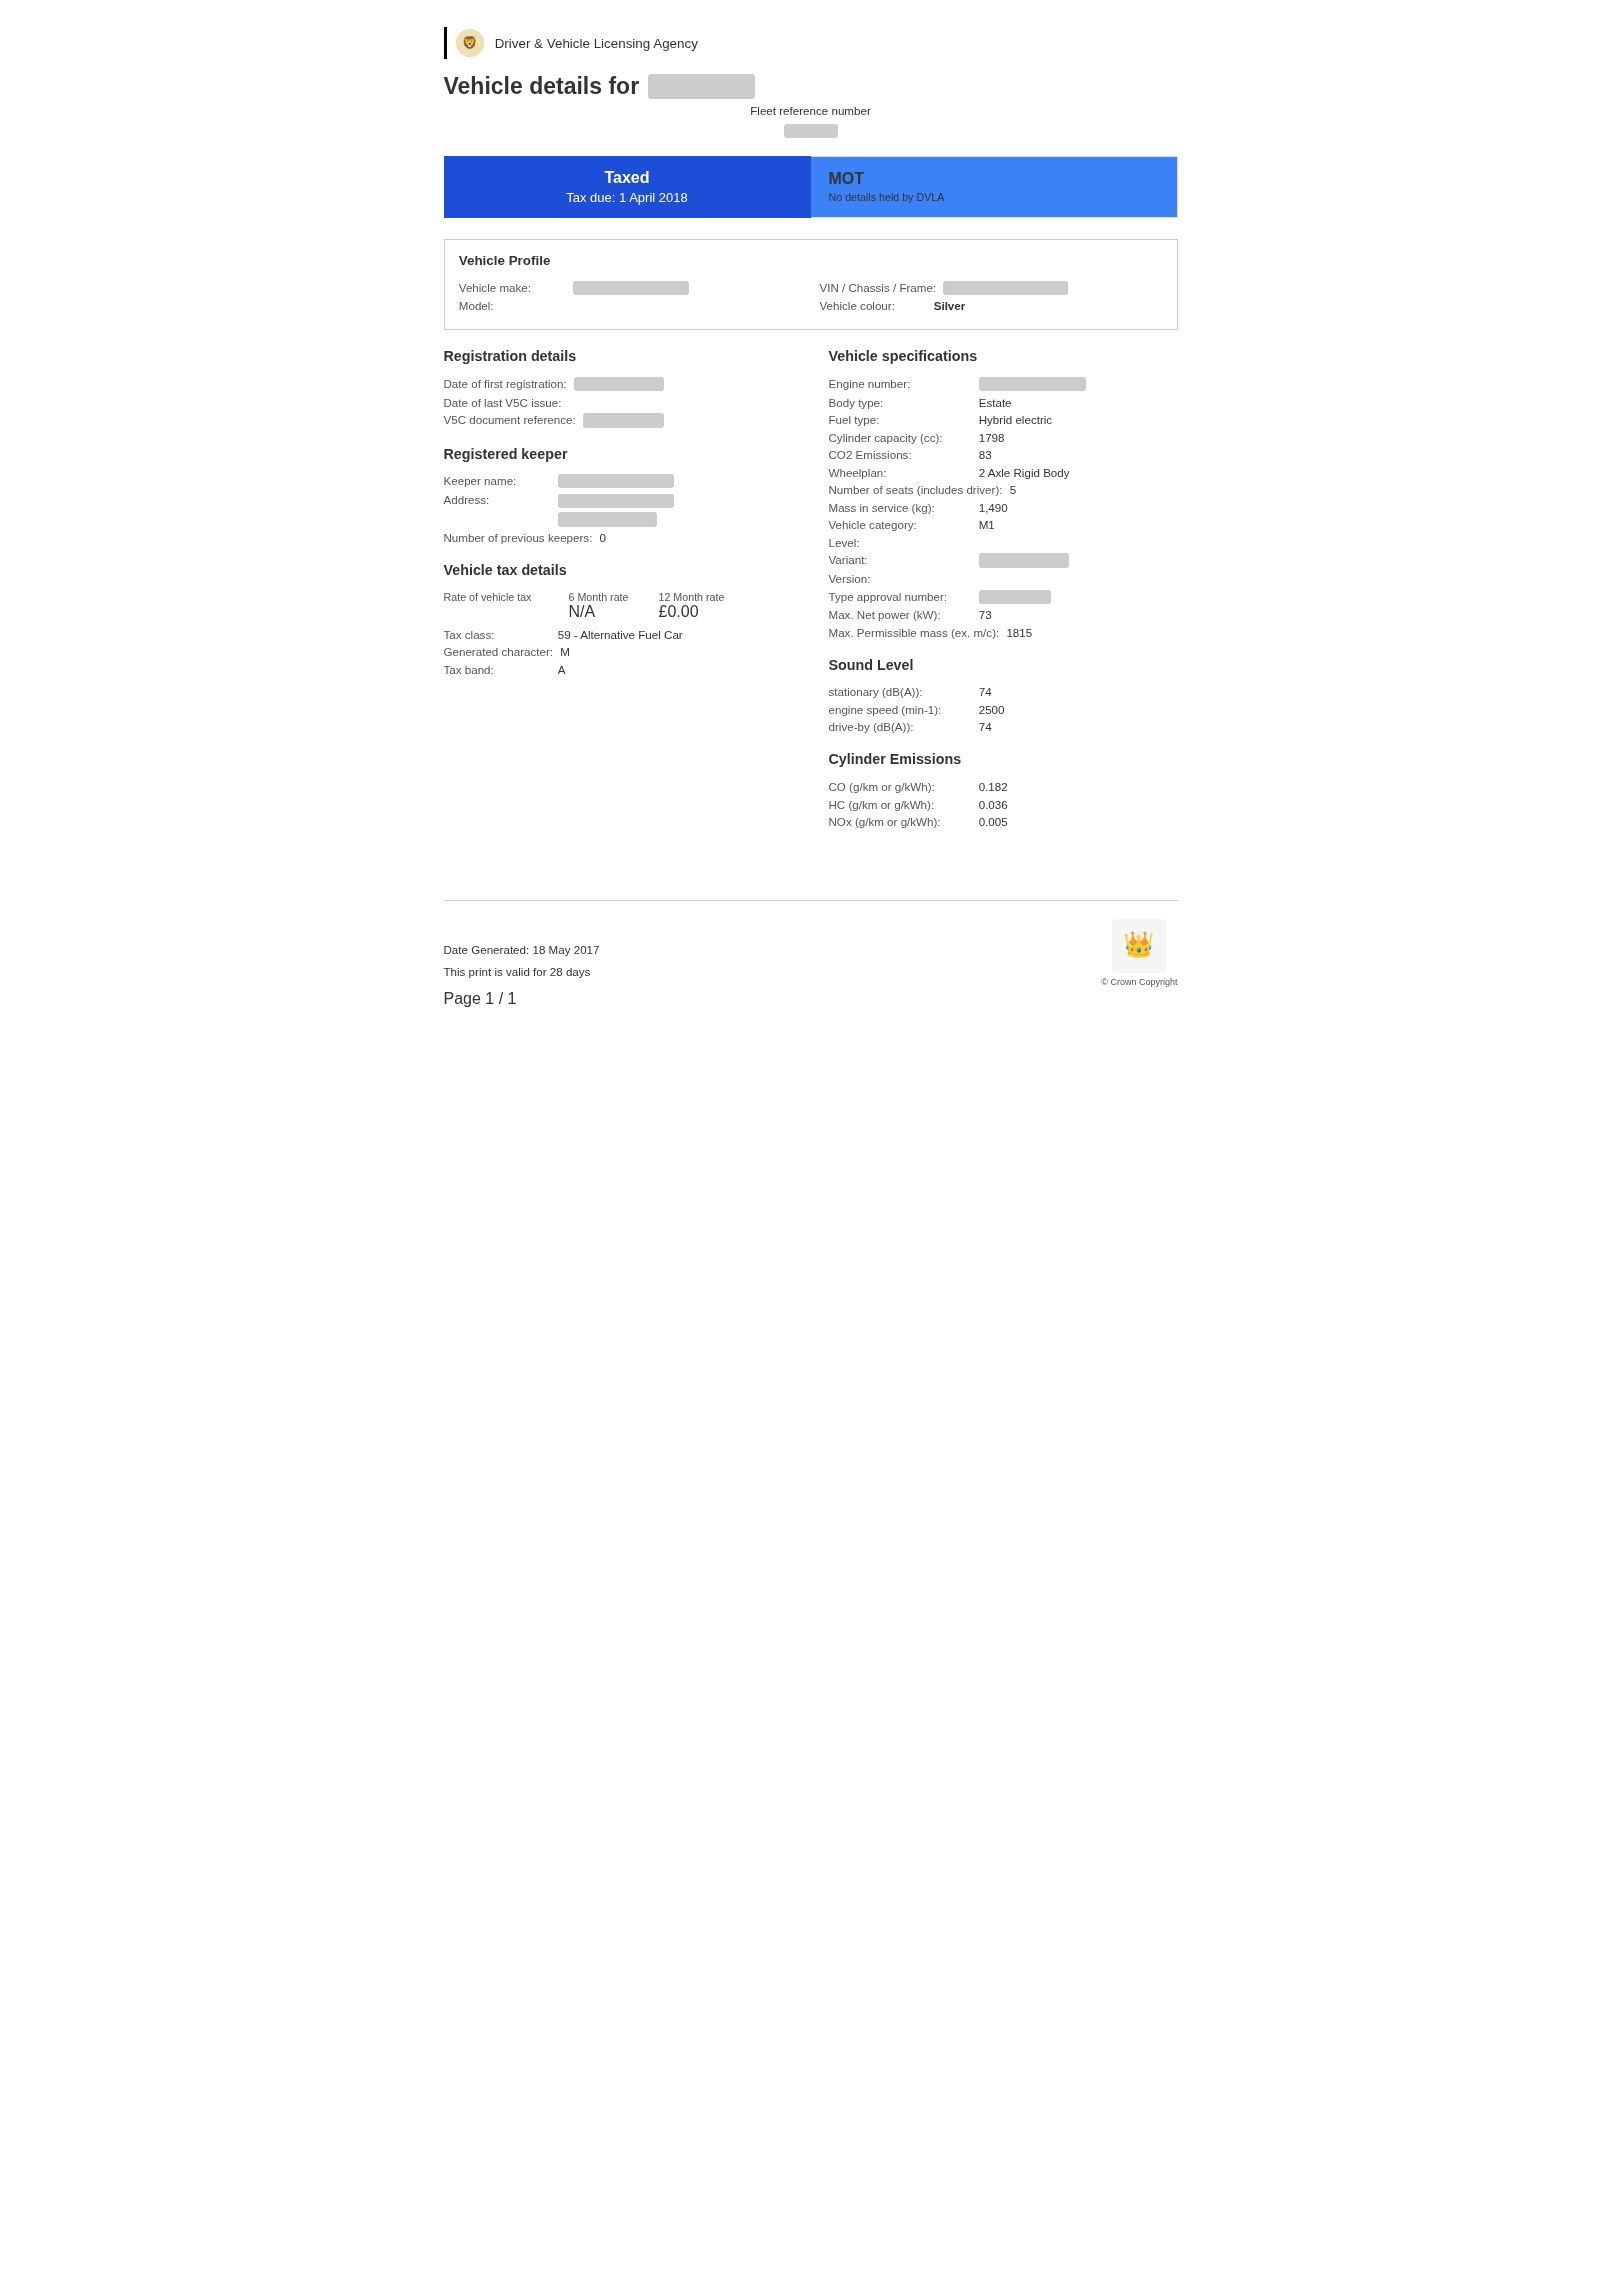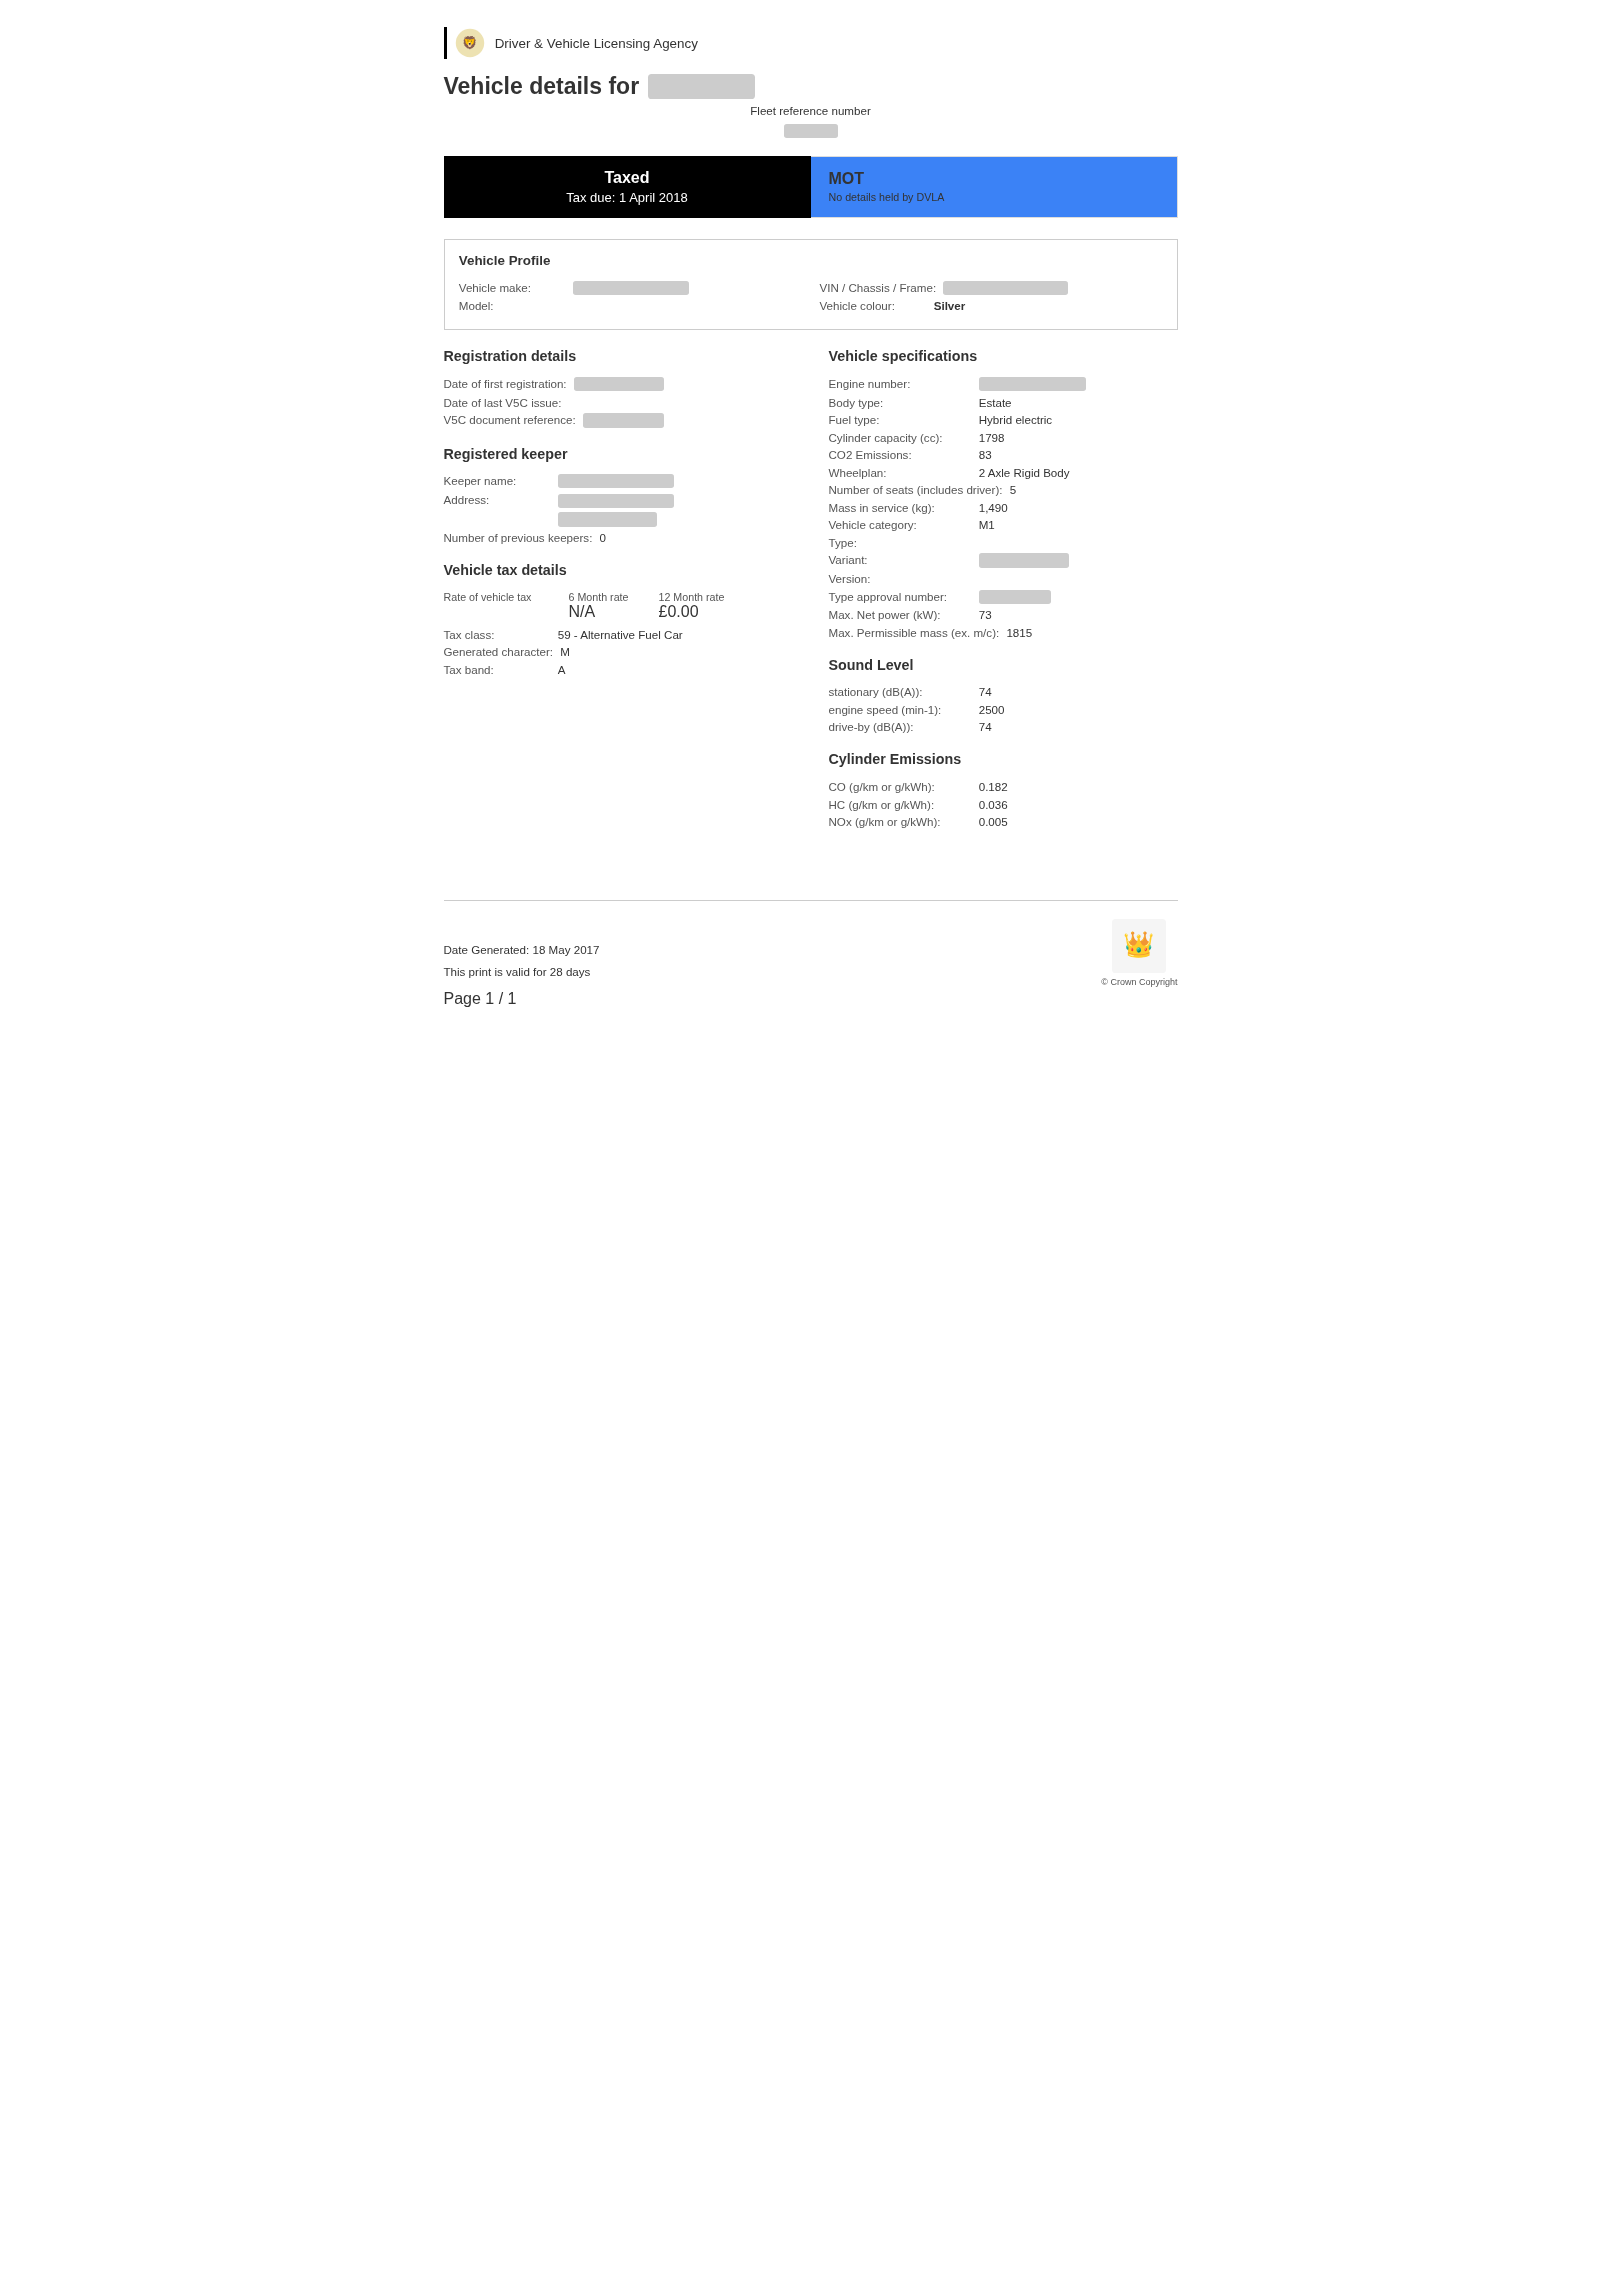--- a/index.html
+++ b/index.html
@@ -58,21 +58,21 @@
       gap: 7.2px;
       flex-direction: column;
     }
     .status-row {
       display: grid;
       grid-template-columns: 1fr 1fr;
       gap: 0;
       margin-bottom: 21.5px;
     }
     .status-box-taxed {
-      background: #000000;
+      background: #1d4ed8;
       color: #fff;
       text-align: center;
       padding: 12.5px 18px;
     }
     .status-box-taxed .status-title {
       font-size: 16px;
       font-weight: bold;
     }
     .status-box-taxed .status-sub {
       font-size: 13px;
@@ -347,21 +347,21 @@
       </div>
       <div class="field-row">
         <span class="field-label" style="min-width:143px;">Mass in service (kg):</span>
         <span class="field-value">1,490</span>
       </div>
       <div class="field-row">
         <span class="field-label" style="min-width:143px;">Vehicle category:</span>
         <span class="field-value">M1</span>
       </div>
       <div class="field-row">
-        <span class="field-label" style="min-width:143px;">Type:</span>
+        <span class="field-label" style="min-width:143px;">Level:</span>
       </div>
       <div class="field-row">
         <span class="field-label" style="min-width:143px;">Variant:</span>
         <span class="redacted-bar-sm" style="width:90px;"></span>
       </div>
       <div class="field-row">
         <span class="field-label" style="min-width:143px;">Version:</span>
       </div>
       <div class="field-row">
         <span class="field-label" style="min-width:143px;">Type approval number:</span>

